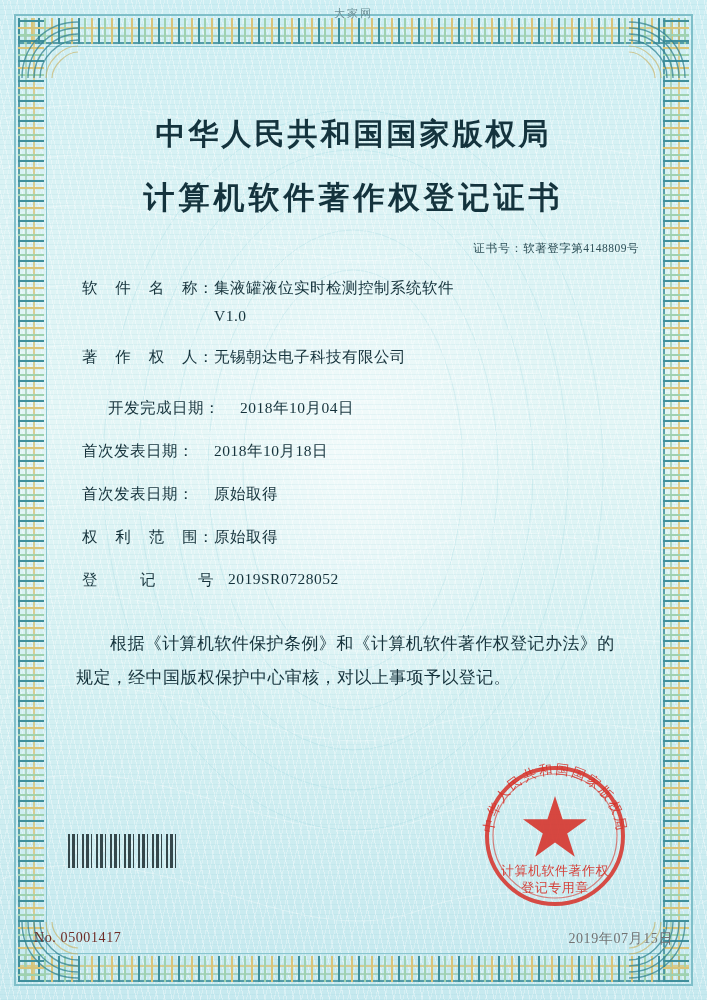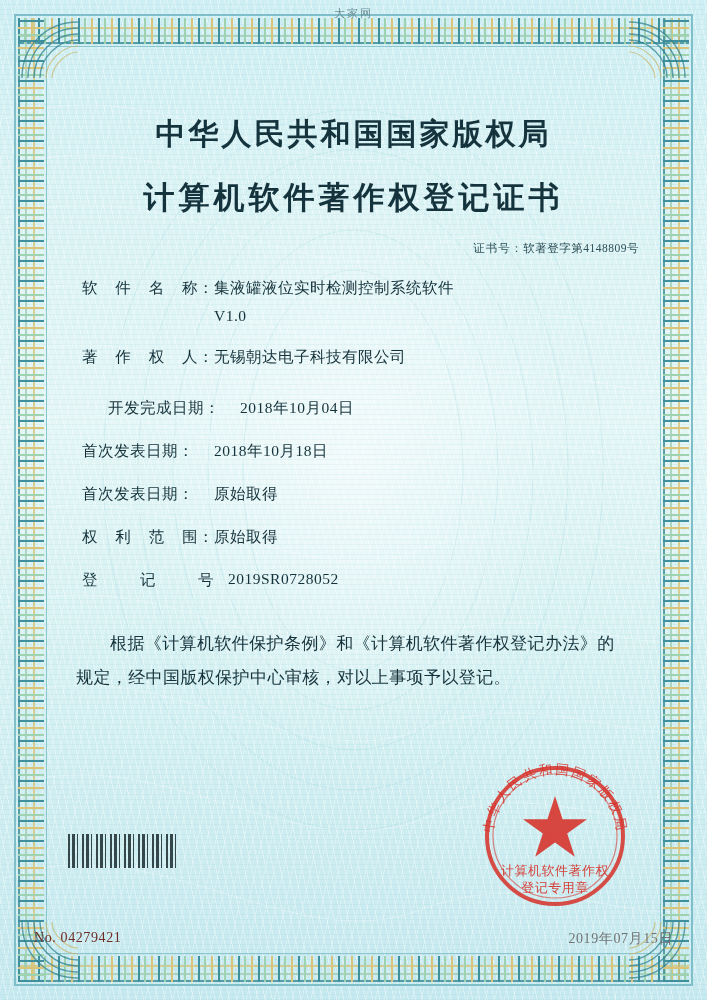--- a/index.html
+++ b/index.html
@@ -450,18 +450,18 @@
       </text>
       <polygon points="86,46 93.6,69.2 118,69.2 98.2,83.6 105.8,106.8 86,92.4 66.2,106.8 73.8,83.6 54,69.2 78.4,69.2" fill="#d6342c" opacity="0.9"></polygon>
       <text x="86" y="125" text-anchor="middle" font-size="13" fill="#d6342c" font-family="'Liberation Serif',serif" letter-spacing="0.5" opacity="0.92">计算机软件著作权</text>
       <text x="86" y="142" text-anchor="middle" font-size="13" fill="#d6342c" font-family="'Liberation Serif',serif" letter-spacing="0.5" opacity="0.92">登记专用章</text>
     </svg>
   </div>
 
   <div class="footer">
     <div class="num">
       <span>No.</span>
-      <span>04279421</span>
+      <span>05001417</span>
     </div>
     <div class="date">2019年07月15日</div>
   </div>
 
 </div>
 
 </body></html>

